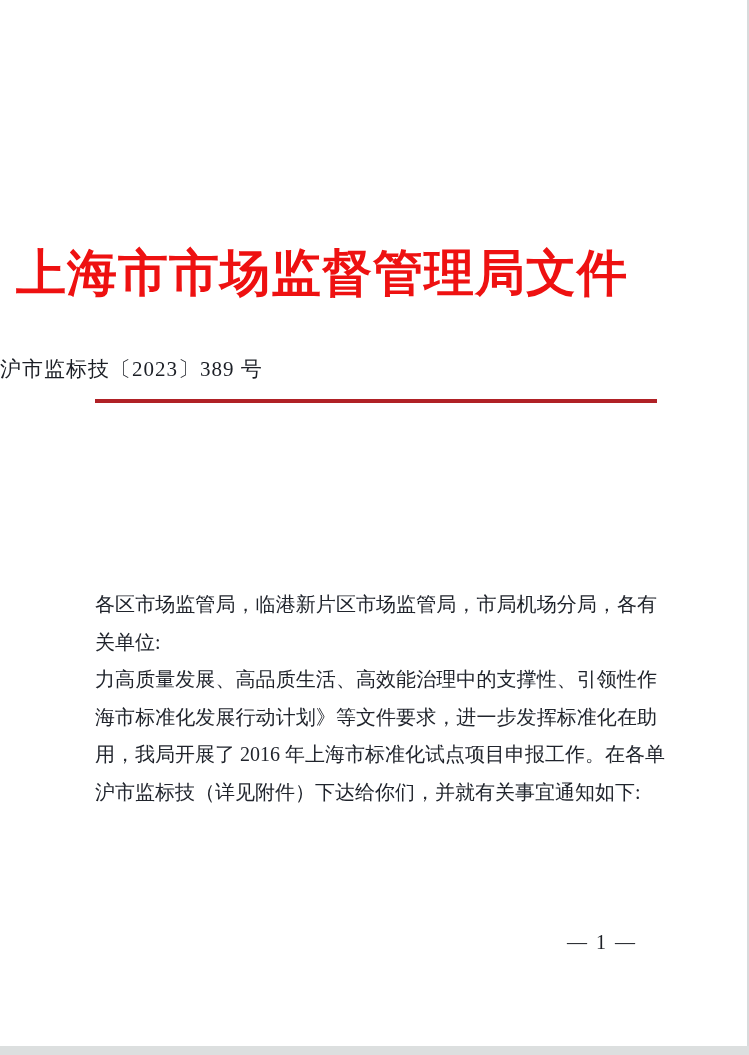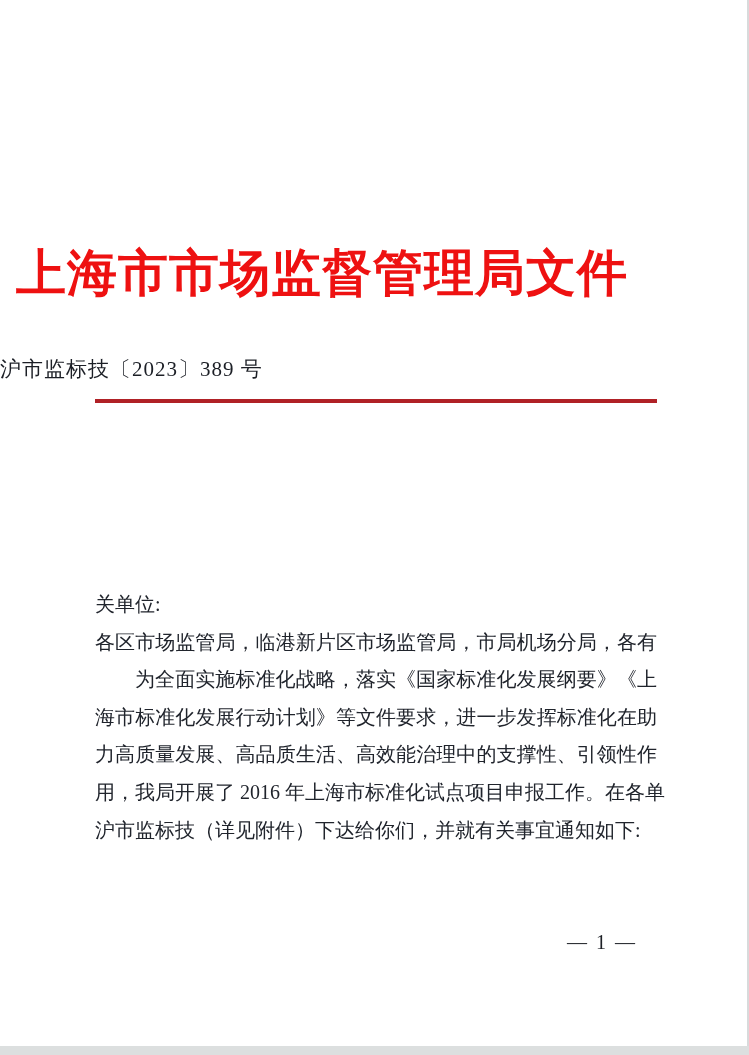--- a/index.html
+++ b/index.html
@@ -93,25 +93,24 @@
 <div class="page">
 
   <div class="header-title">上海市市场监督管理局文件</div>
 
   <div class="doc-number">沪市监标技〔2023〕389 号</div>
 
   <div class="red-divider"></div>
 
 
   <div class="body-text">
+    <div class="body-line">各区市场监管局，临港新片区市场监管局，市局机场分局，各有</div>
     <div class="body-line para-end">关单位:</div>
-    <div class="body-line">各区市场监管局，临港新片区市场监管局，市局机场分局，各有</div>
-    <div class="body-line indent">为全面实施标准化战略，落实《国家标准化发展纲要》《上</div>
+    <div class="body-line">力高质量发展、高品质生活、高效能治理中的支撑性、引领性作</div>
     <div class="body-line">海市标准化发展行动计划》等文件要求，进一步发挥标准化在助</div>
-    <div class="body-line">力高质量发展、高品质生活、高效能治理中的支撑性、引领性作</div>
     <div class="body-line">用，我局开展了 2016 年上海市标准化试点项目申报工作。在各单</div>
     <div class="body-line para-end">沪市监标技（详见附件）下达给你们，并就有关事宜通知如下:</div>
   </div>
 
   <div class="page-number">— 1 —</div>
 
   <div class="edge-right"></div>
   <div class="edge-bottom"></div>
 
 </div>

